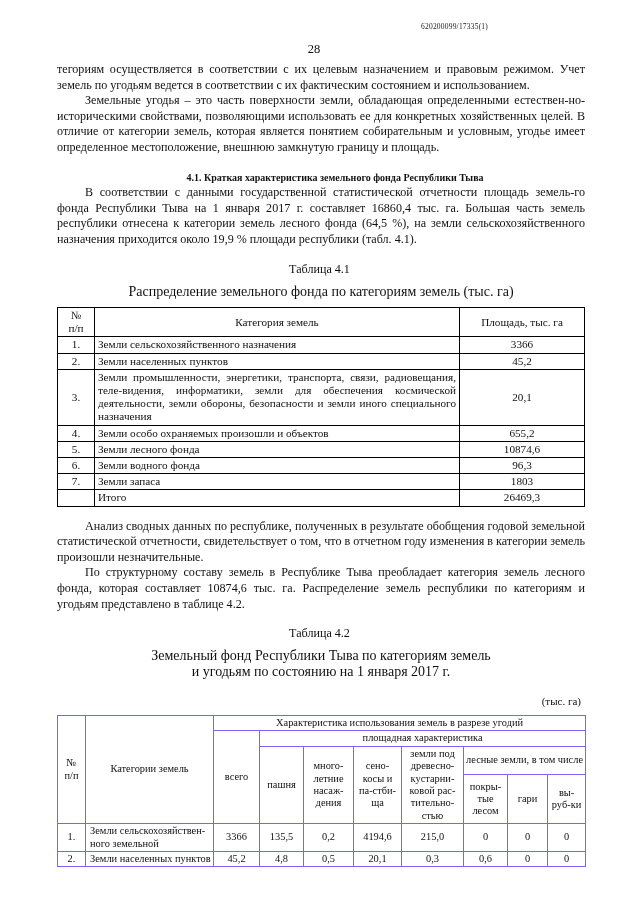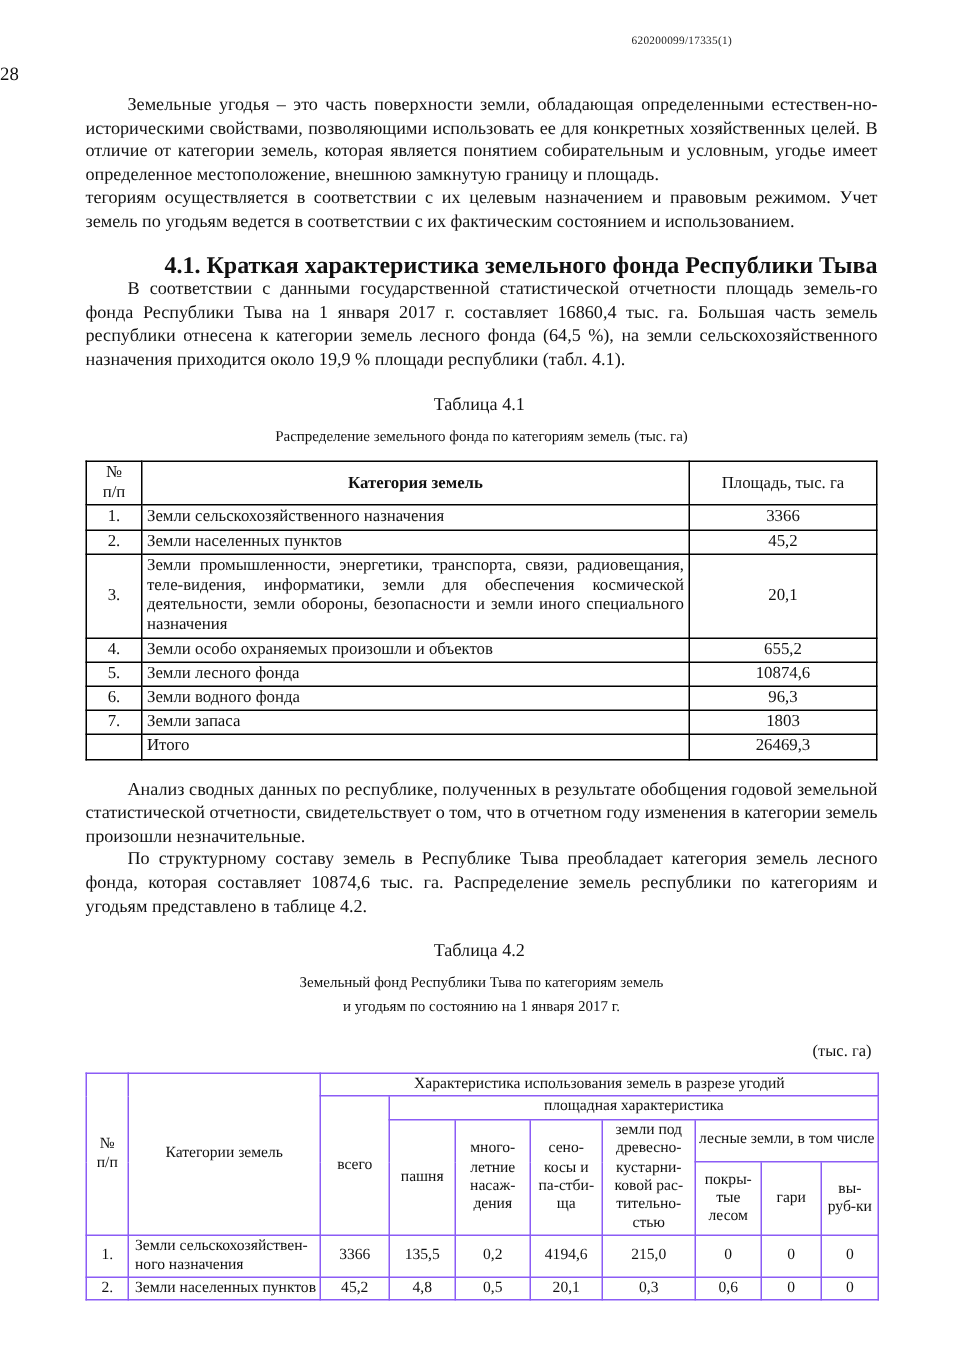--- a/index.html
+++ b/index.html
@@ -28,23 +28,23 @@
     left: 0;
     width: 488px;
     text-align: right;
     font-size: 7.5px;
     letter-spacing: 0.2px;
     color: #222;
   }
   .page-number {
     position: absolute;
     top: 42px;
-    left: 0;
+    left: 18px;
     width: 592px;
-    text-align: left;
+    text-align: center;
     font-size: 12.5px;
     color: #111;
   }
   .content {
     position: absolute;
     top: 62px;
     left: 57px;
     width: 528px;
   }
   p.body-text {
@@ -53,36 +53,36 @@
     line-height: 15.6px;
     text-align: justify;
     text-indent: 0;
     hyphens: manual;
   }
   p.indent {
     text-indent: 28px;
   }
   h3.section-head {
     margin: 14px 0 0 0;
-    font-size: 16px;
+    font-size: 10px;
     line-height: 15.6px;
     font-weight: bold;
     text-indent: 28px;
-    text-align: right;
+    text-align: center;
   }
   .spacer-sm { height: 12px; }
 
   .table-label {
     font-size: 12.1px;
     text-align: center;
     margin-top: 14px;
     padding-right: 3px;
   }
   .table-caption {
-    font-size: 10px;
+    font-size: 14px;
     text-align: center;
     margin-top: 7px;
     line-height: 15.4px;
   }
   .units-note {
     font-size: 11px;
     text-align: right;
     margin-top: 16px;
     padding-right: 4px;
   }
@@ -137,38 +137,38 @@
 </head>
 <body>
 
 <div class="page">
 
   <div class="doc-code">620200099/17335(1)</div>
   <div class="page-number">28</div>
 
   <div class="content">
 
+    <p class="body-text">тегориям осуществляется в соответствии с их целевым назначением и правовым режимом. Учет земель по угодьям ведется в соответствии с их фактическим состоянием и использованием.</p>
     <p class="body-text indent">Земельные угодья – это часть поверхности земли, обладающая определенными естествен-но-историческими свойствами, позволяющими использовать ее для конкретных хозяйственных целей. В отличие от категории земель, которая является понятием собирательным и условным, угодье имеет определенное местоположение, внешнюю замкнутую границу и площадь.</p>
-    <p class="body-text">тегориям осуществляется в соответствии с их целевым назначением и правовым режимом. Учет земель по угодьям ведется в соответствии с их фактическим состоянием и использованием.</p>
 
     <h3 class="section-head">4.1. Краткая характеристика земельного фонда Республики Тыва</h3>
 
     <p class="body-text indent">В соответствии с данными государственной статистической отчетности площадь земель-го фонда Республики Тыва на 1 января 2017 г. составляет 16860,4 тыс. га. Большая часть земель республики отнесена к категории земель лесного фонда (64,5 %), на земли сельскохозяйственного назначения приходится около 19,9 % площади республики (табл. 4.1).</p>
 
     <div class="table-label">Таблица 4.1</div>
     <div class="table-caption">Распределение земельного фонда по категориям земель (тыс. га)</div>
 
     <table class="doc-table">
       <thead>
         <tr>
           <th class="c-num">
             <div>№</div>
             <div>п/п</div>
           </th>
-          <th class="c-name" style="text-align:center;font-weight:bold;">Категория земель</th>
+          <th class="c-name" style="text-align:center;">Категория земель</th>
           <th class="c-val">Площадь, тыс.  га</th>
         </tr>
       </thead>
       <tbody>
         <tr>
           <td class="c-num">1.</td>
           <td class="c-name">Земли сельскохозяйственного назначения</td>
           <td class="c-val">3366</td>
         </tr>
         <tr>
@@ -256,21 +256,21 @@
         </tr>
         <tr>
           <th class="vtop" style="height:46px;">покры-тые лесом</th>
           <th class="vtop">гари</th>
           <th class="vtop">вы-руб-ки</th>
         </tr>
       </thead>
       <tbody>
         <tr>
           <td>1.</td>
-          <td class="left">Земли сельскохозяйствен-ного назначения</td>
+          <td class="left">Земли сельскохозяйствен-ного земельной</td>
           <td>3366</td>
           <td>135,5</td>
           <td>0,2</td>
           <td>4194,6</td>
           <td>215,0</td>
           <td>0</td>
           <td>0</td>
           <td>0</td>
         </tr>
         <tr>

